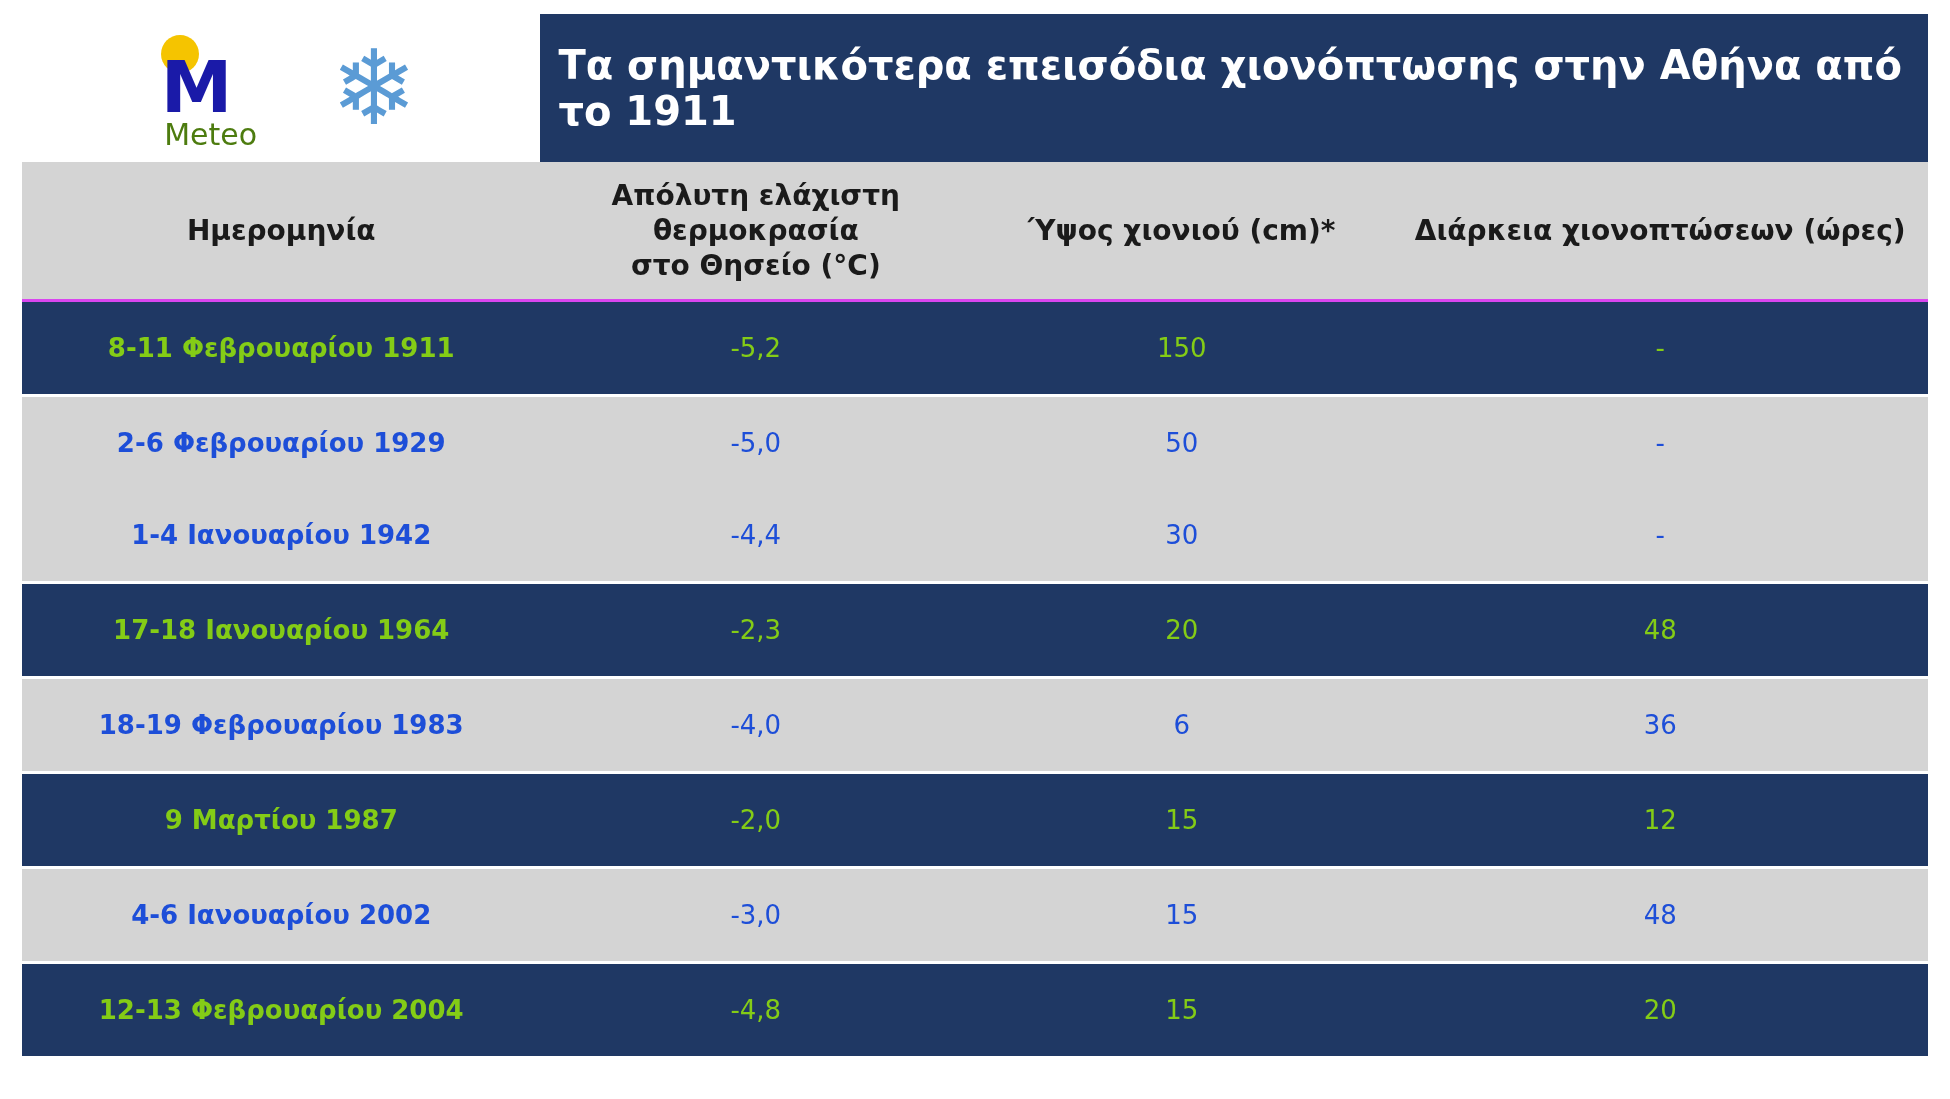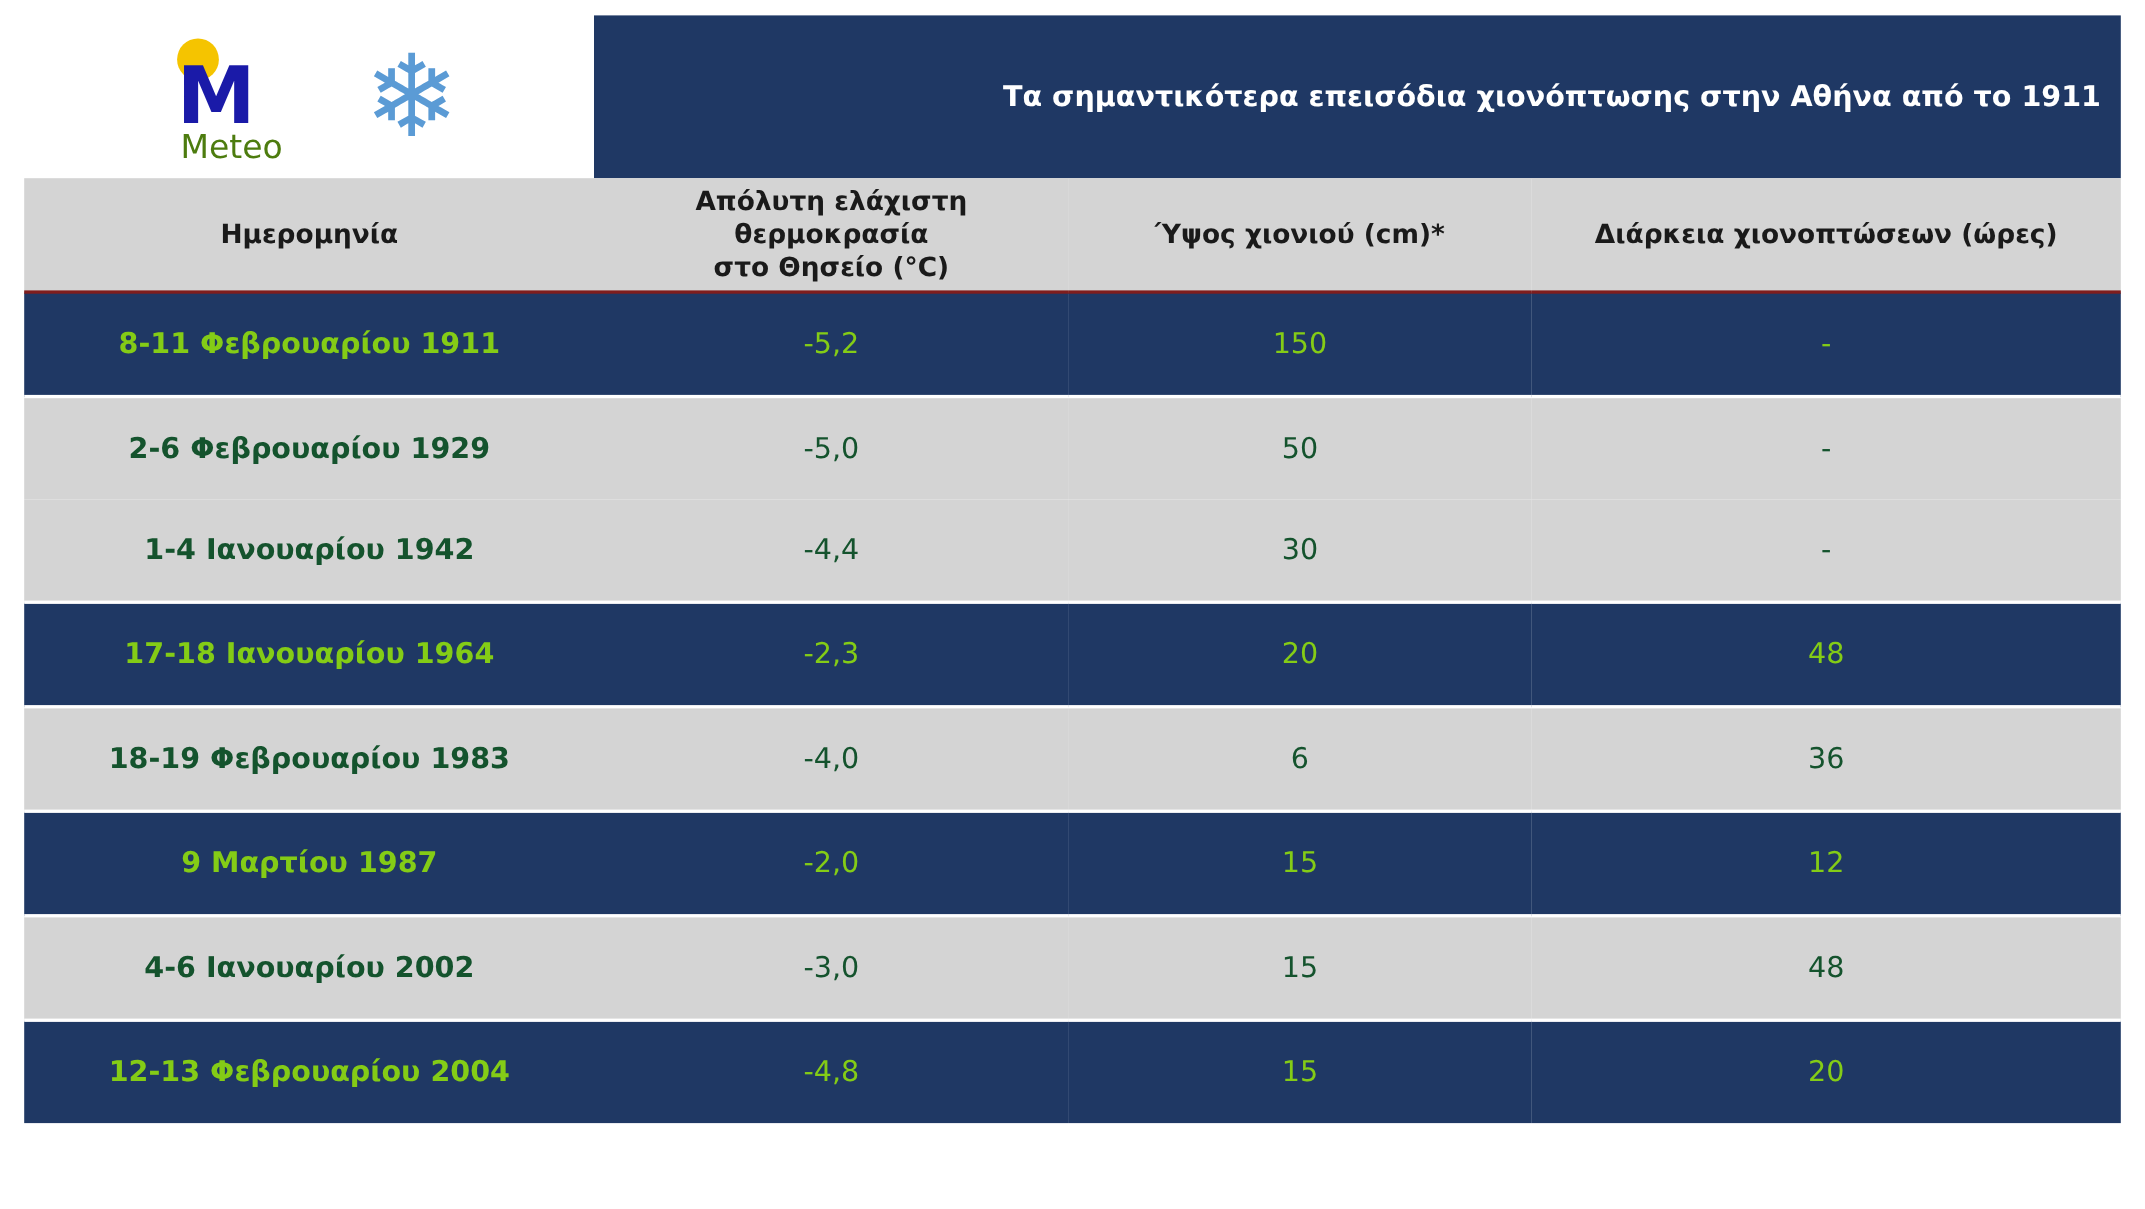--- a/index.html
+++ b/index.html
@@ -80,48 +80,48 @@
   .snow {
     font-size: 104px;
     line-height: 104px;
     color: #5b9bd5;
     user-select: none;
   }
 
   .title-cell {
     background: #1f3864;
     color: #ffffff;
-    text-align: right;
-    vertical-align: middle;
-    font-size: 26px;
+    text-align: left;
+    vertical-align: middle;
+    font-size: 40px;
     font-weight: bold;
     padding: 10px 18px;
   }
 
   
   tr.col-head td {
     background: #d4d4d4;
     color: #1a1a1a;
     font-weight: bold;
-    font-size: 24px;
+    font-size: 28px;
     text-align: center;
     vertical-align: middle;
-    padding: 6px 10px;
+    padding: 16px 10px;
     line-height: 1.25;
-    border-bottom: 3px solid #7f1d1d;
+    border-bottom: 3px solid #d946ef;
   }
 
   
   tr.dark td {
     background: #1f3864;
     color: #84cc16;
   }
   tr.light td {
     background: #d4d4d4;
-    color: #14532d;
+    color: #1d4ed8;
   }
   tr.data td {
     height: 84px;
     font-size: 26px;
     text-align: center;
     vertical-align: middle;
     padding: 4px 8px;
   }
   tr.data td.date {
     font-weight: bold;

